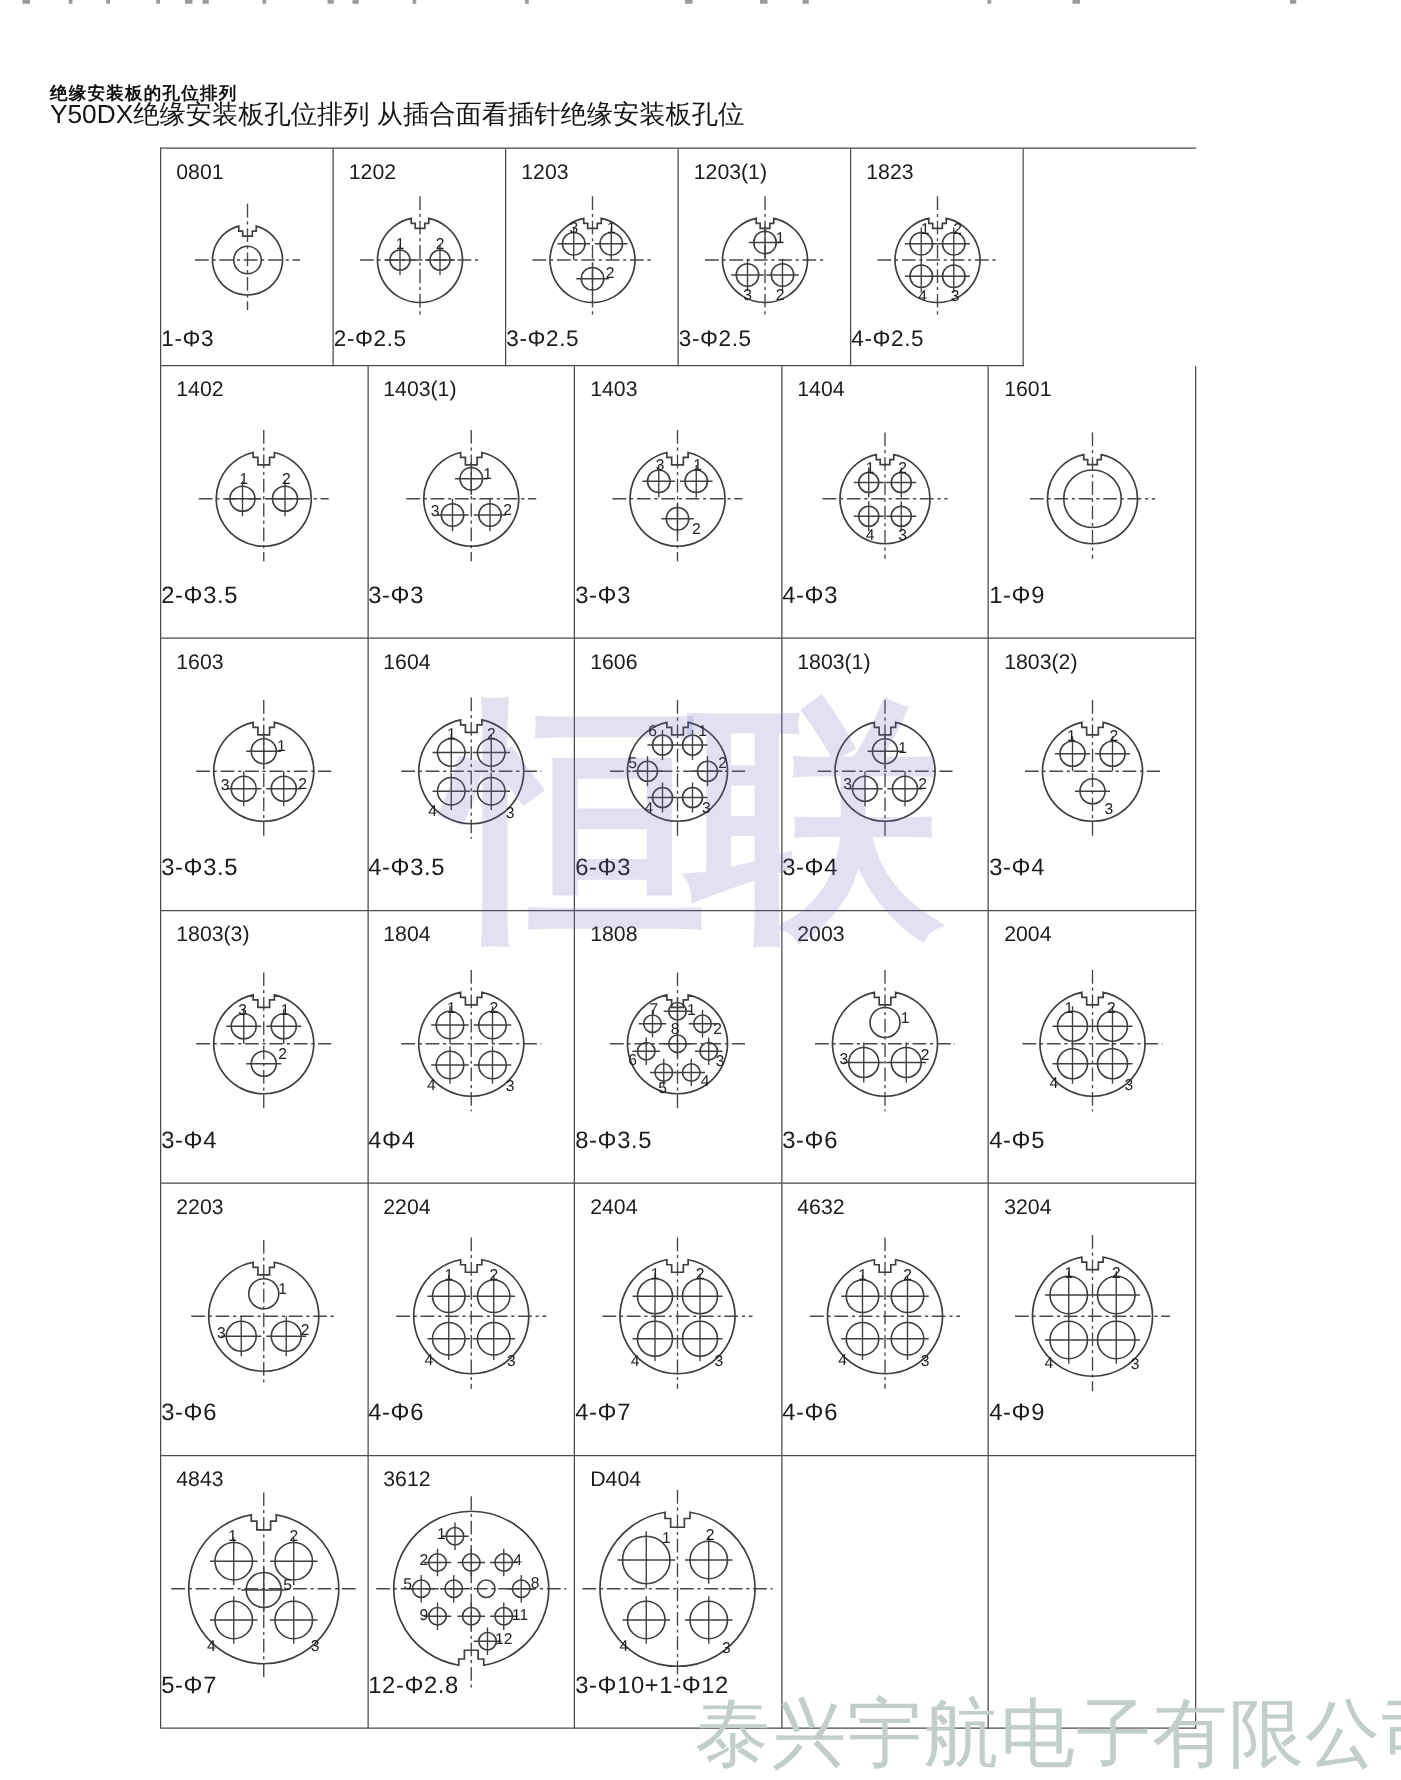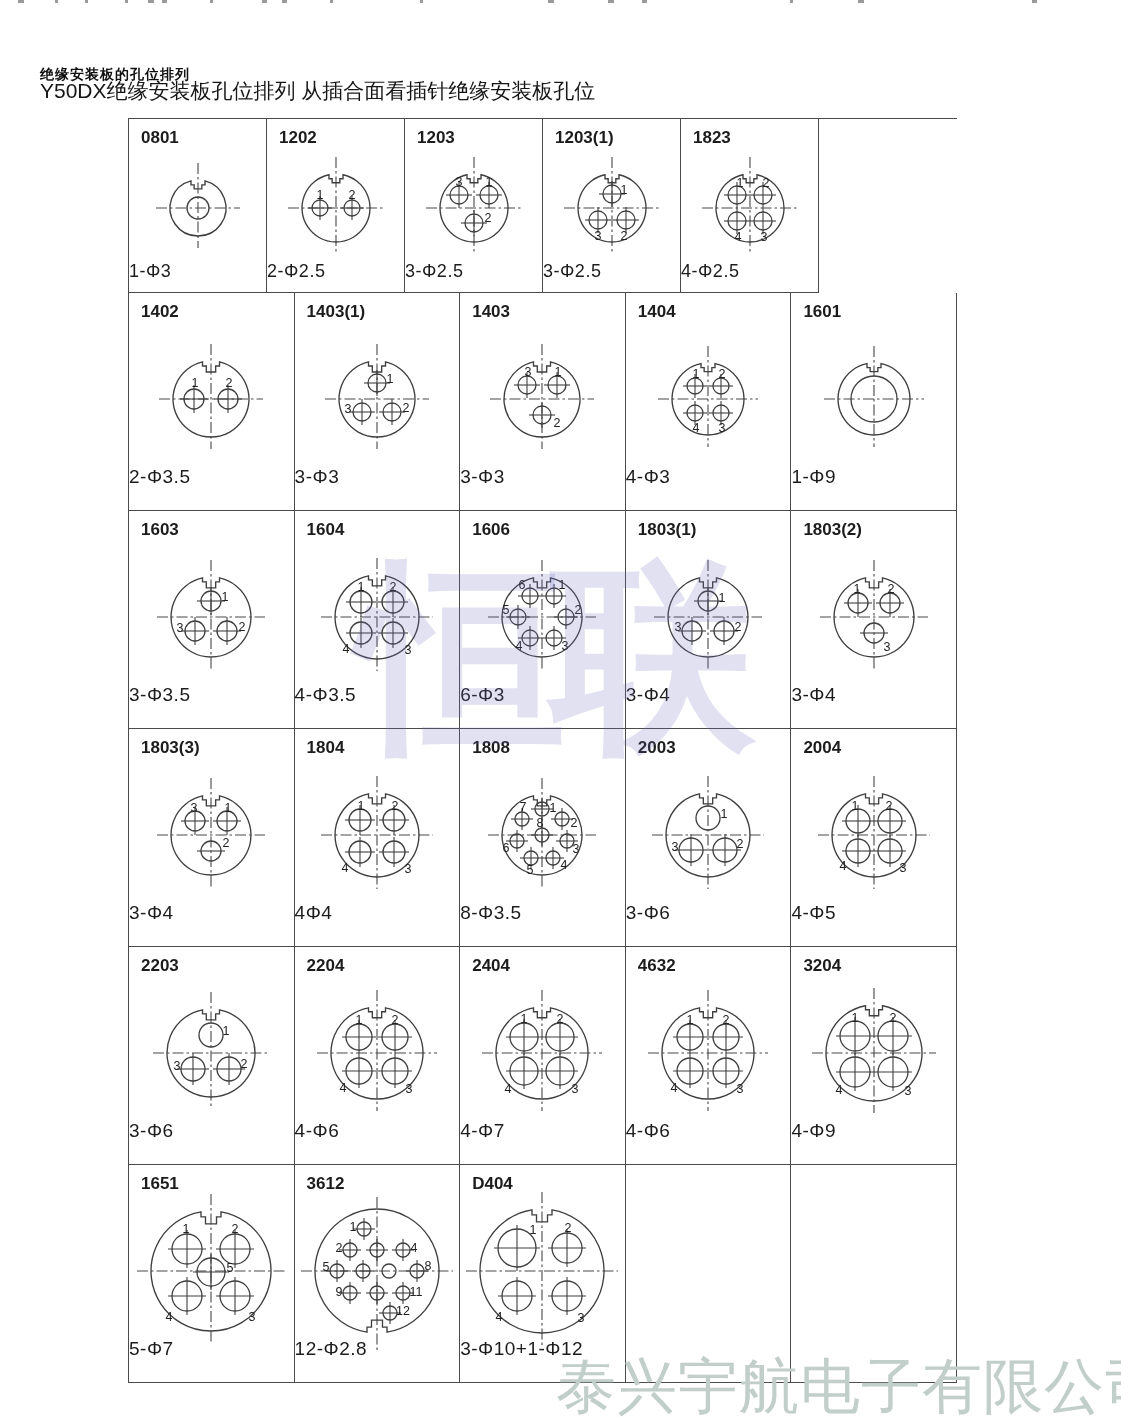--- a/index.html
+++ b/index.html
@@ -8,21 +8,21 @@
     background:#ffffff;font-family:"Liberation Sans",sans-serif;color:#1c1c1c;
   }
   .top-cuts{position:absolute;top:0;left:0;width:100%;height:6px;}
   .top-cuts .frag{position:absolute;top:0;height:3px;background:#9a9a9a;}
   .page-title{position:absolute;left:40px;top:30px;font-size:14px;font-weight:bold;letter-spacing:1px;color:#101010;margin-top:36px;}
   .page-subtitle{position:absolute;left:40px;top:77px;font-size:21px;color:#151515;}
   .tbl{position:absolute;left:128px;top:118px;width:828px;border-top:1.4px solid #4b4b4b;border-left:1.4px solid #4b4b4b;}
   .row1grid{display:grid;grid-template-columns:repeat(6,1fr);grid-auto-rows:174px;}
   .maingrid{display:grid;grid-template-columns:repeat(5,1fr);grid-auto-rows:218px;}
   .cell{position:relative;border-right:1px solid #4b4b4b;border-bottom:1px solid #4b4b4b;}
-  .cid{position:absolute;top:9px;left:12px;font-size:17px;color:#1c1c1c;font-weight:bold;}
+  .cid{position:absolute;top:9px;left:12px;font-size:17px;color:#1c1c1c;}
   .spec{position:absolute;bottom:22px;left:0;width:100%;font-size:19px;color:#1c1c1c;letter-spacing:0.5px;}
   .row1grid .spec{bottom:10px;font-size:18px;}
   .cell svg{position:absolute;left:50%;top:calc(50% - 3px);transform:translate(-50%,-50%);}
   .row1grid .cell svg{top:calc(50% + 2px);}
   
   .cell svg .outer{fill:none;stroke:#3f3f3f;stroke-width:1.35px;}
   .cell svg .cl{stroke:#484848;stroke-width:1.1px;stroke-dasharray:11 3 2.5 3;}
   .cell svg .hole{fill:none;stroke:#3f3f3f;stroke-width:1.3px;}
   .cell svg .hc{stroke:#3f3f3f;stroke-width:1.1px;}
   .cell svg text{font-family:"Liberation Sans",sans-serif;font-size:12.5px;fill:#222;text-anchor:middle;dominant-baseline:central;}
@@ -618,21 +618,21 @@
           <line x1="-19" y1="0" x2="-19" y2="38" class="hc"></line>
           <text x="-35" y="37">4</text>
           <circle cx="19" cy="19" r="15" class="hole"></circle>
           <line x1="0" y1="19" x2="38" y2="19" class="hc"></line>
           <line x1="19" y1="0" x2="19" y2="38" class="hc"></line>
           <text x="34" y="38">3</text>
         </svg>
         <div class="spec">4-Φ9</div>
       </div>
       <div class="cell">
-        <div class="cid">1651</div>
+        <div class="cid">4843</div>
         <svg viewBox="-86 -86 172 172" width="172" height="172">
           <line x1="0" y1="-77" x2="0" y2="72" class="cl"></line>
           <line x1="-74" y1="0" x2="74" y2="0" class="cl"></line>
           <path d="M 10 -59.16079783099616 A 60 60 0 1 1 -10 -59.16079783099616 L -10 -54.16079783099616 L -5.5 -54.16079783099616 L -5.5 -47.16079783099616 L 5.5 -47.16079783099616 L 5.5 -54.16079783099616 L 10 -54.16079783099616 Z" class="outer"></path>
           <circle cx="-24" cy="-22" r="15" class="hole"></circle>
           <line x1="-43" y1="-22" x2="-5" y2="-22" class="hc"></line>
           <line x1="-24" y1="-41" x2="-24" y2="-3" class="hc"></line>
           <text x="-25" y="-42">1</text>
           <circle cx="24" cy="-22" r="15" class="hole"></circle>
           <line x1="5" y1="-22" x2="43" y2="-22" class="hc"></line>

